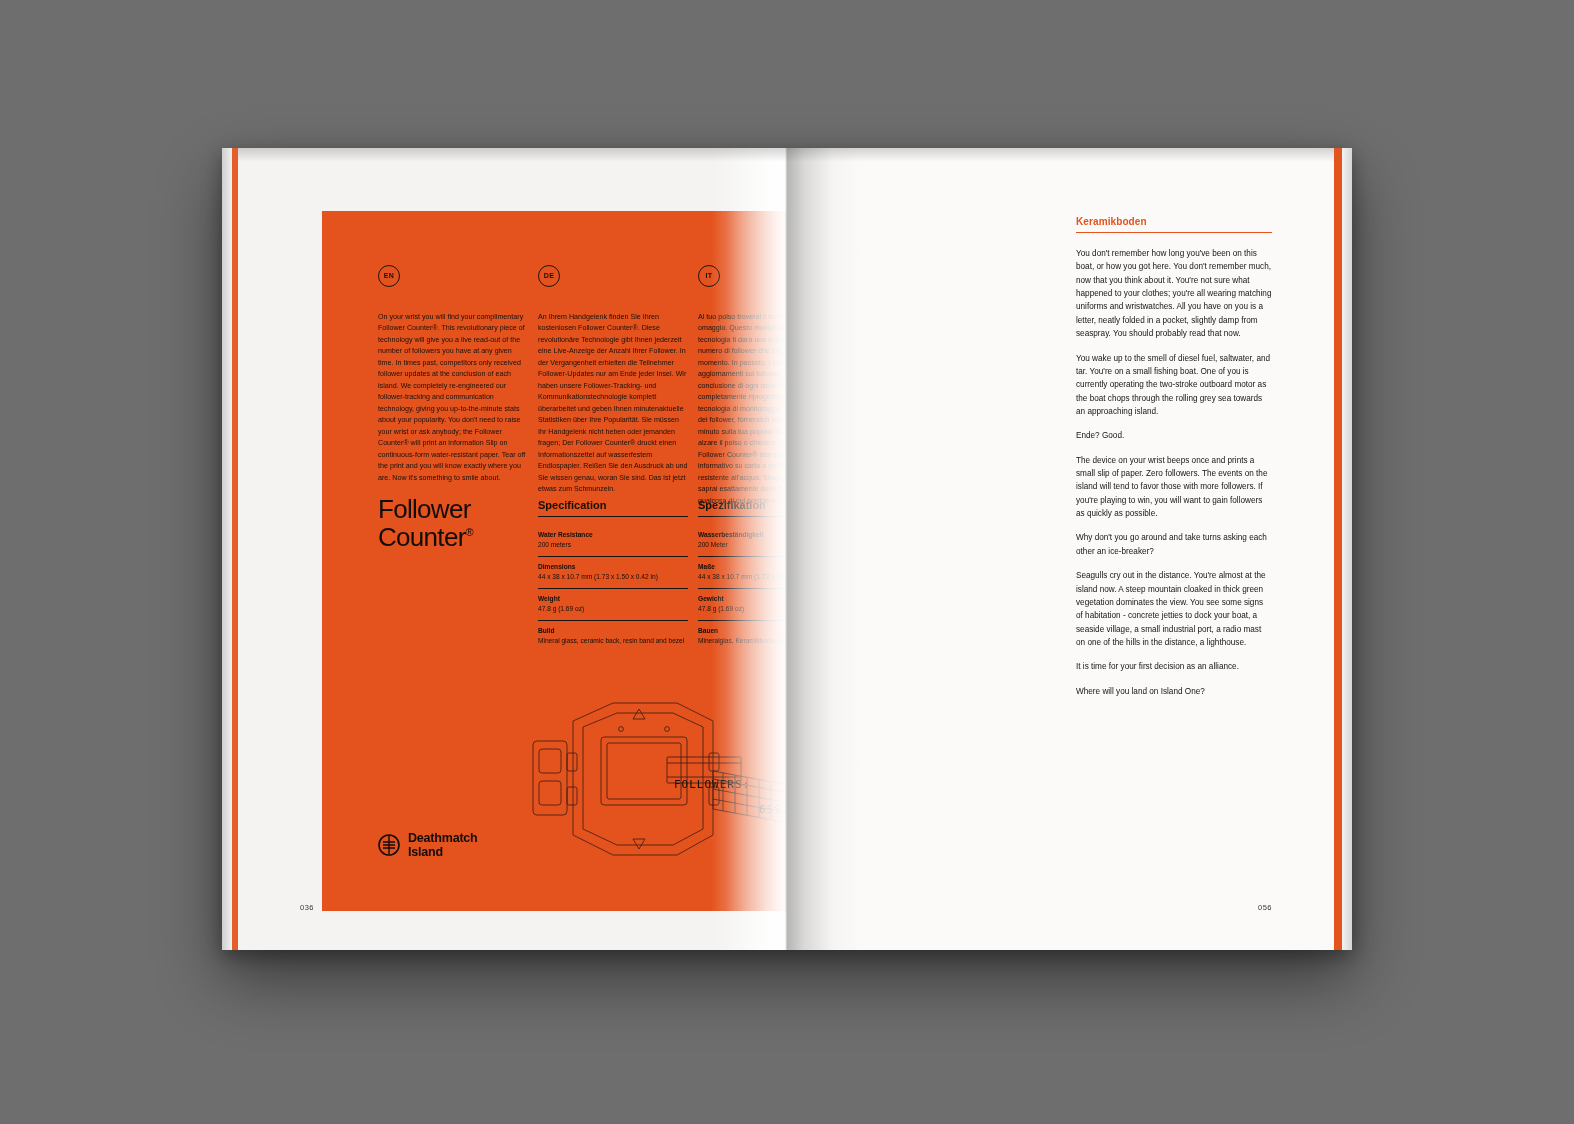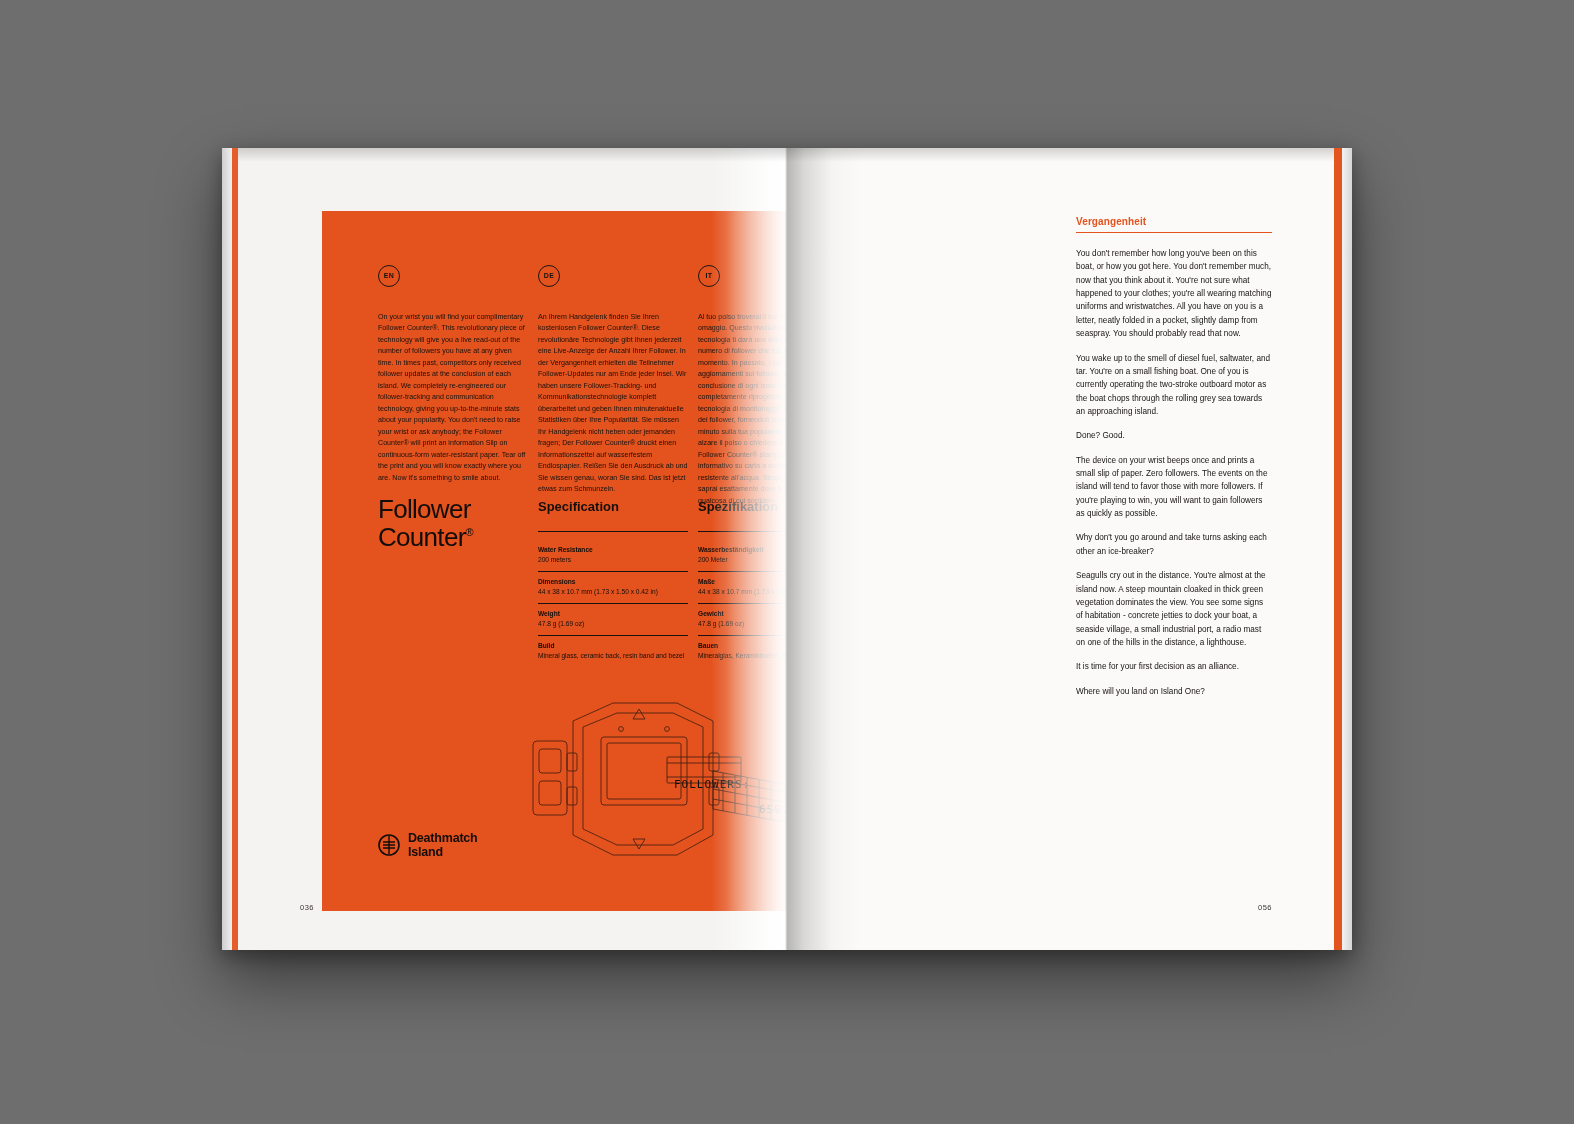--- a/index.html
+++ b/index.html
@@ -121,23 +121,23 @@
     letter-spacing: .02px;
     text-align: left;
   }
 
   .spec-col {
     position: absolute;
     width: 150px;
     color: #150f0c;
   }
   .spec-title {
-    font-size: 13px;
-    font-weight: bold;
-    padding-bottom: 17px;
+    font-size: 11px;
+    font-weight: bold;
+    padding-bottom: 5px;
     border-bottom: 1px solid #1a1210;
     margin-bottom: 8px;
   }
   .spec-item {
     border-bottom: 1px solid #1a1210;
     padding: 6px 0 6px 0;
   }
   .spec-item:last-child { border-bottom: none; }
   .spec-label {
     font-size: 6.6px;
@@ -369,24 +369,24 @@
         </div>
       </div>
 
       <div class="folio" id="folio-left">036</div>
     </div>
 
     <div class="page page-right">
       <div id="page-shadow-right"></div>
 
       <div id="intro-block">
-        <div id="intro-heading">Vergangenheit</div>
+        <div id="intro-heading">Keramikboden</div>
         <p class="intro-para">You don't remember how long you've been on this boat, or how you got here. You don't remember much, now that you think about it. You're not sure what happened to your clothes; you're all wearing matching uniforms and wristwatches. All you have on you is a letter, neatly folded in a pocket, slightly damp from seaspray.  You should probably read that now.</p>
         <p class="intro-para">You wake up to the smell of diesel fuel, saltwater, and tar. You're on a small fishing boat. One of you is currently operating the two-stroke outboard motor as the boat chops through the rolling grey sea towards an approaching island.</p>
-        <p class="intro-para">Done? Good.</p>
+        <p class="intro-para">Ende? Good.</p>
         <p class="intro-para">The device on your wrist beeps once and prints a small slip of paper.  Zero followers.  The events on the island will tend to favor those with more followers. If you're playing to win, you will want to gain followers as quickly as possible.</p>
         <p class="intro-para">Why don't you go around and take turns asking each other an ice-breaker?</p>
         <p class="intro-para">Seagulls cry out in the distance. You're almost at the island now. A steep mountain cloaked in thick green vegetation dominates the view. You see some signs of habitation - concrete jetties to dock your boat, a seaside village, a small industrial port, a radio mast on one of the hills in the distance, a lighthouse.</p>
         <p class="intro-para">It is time for your first decision as an alliance.</p>
         <p class="intro-para">Where will you land on Island One?</p>
       </div>
 
       <div class="folio" id="folio-right">056</div>
     </div>
 

